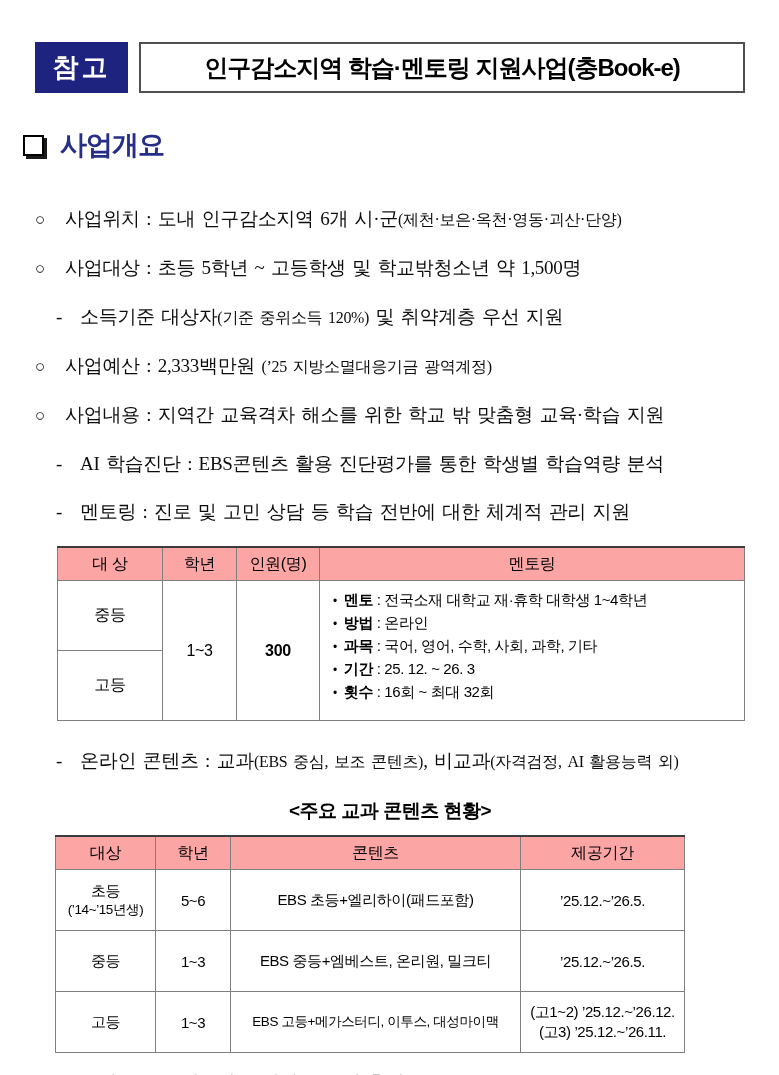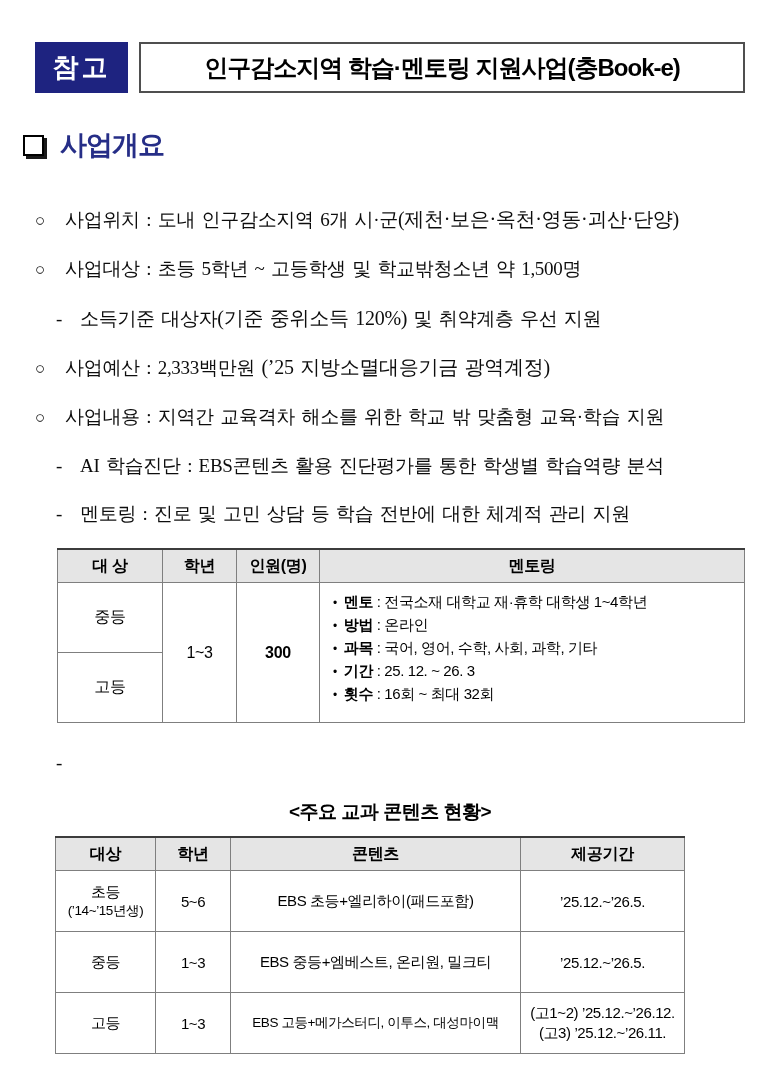--- a/index.html
+++ b/index.html
@@ -29,26 +29,26 @@
   .section-title {
     font-family:"Liberation Sans","DejaVu Sans",sans-serif; font-weight:bold;
     font-size:27px; color:#262e87; letter-spacing:-1px;
   }
   
   .oline { display:flex; align-items:baseline; font-size:19px; line-height:28px;
            margin-bottom:20px; word-spacing:2px; letter-spacing:-0.3px; color:#0d0d0d; }
   .oline .marker { flex:0 0 30px; font-size:17px; }
   .oline.sub { padding-left:21px; }
   .oline.sub .marker { flex:0 0 24px; font-size:19px; }
-  .sm { font-size:20px; }
+  .sm { font-size:16px; }
   
   table.tbl { border-collapse:collapse; font-family:"Liberation Sans","DejaVu Sans",sans-serif; color:#000;
               border-top:2.5px solid #3c3c3c; }
   .tbl th, .tbl td { border:1px solid #7f7f7f; }
-  .tbl th { background:#e5e5e5; font-weight:bold; font-size:16px; letter-spacing:-0.3px; }
+  .tbl th { background:#fca5a5; font-weight:normal; font-size:16px; letter-spacing:-0.3px; }
   .t1 { width:688px; margin:10px 0 0 22px; table-layout:fixed; }
   .t1 th { height:30px; }
   .t1 td.c { text-align:center; font-size:16px; height:57px; letter-spacing:-0.3px; }
   .t1 td.count { font-weight:bold; }
   .mentor-cell { padding:8px 4px 16px 13px; vertical-align:middle; }
   .mentor-line { font-size:15px; line-height:22px; letter-spacing:-0.4px; white-space:nowrap; }
   .mentor-line .blt { margin-right:7px; font-size:12px; }
   .mentor-line .lbl { font-weight:bold; }
   .after-t1 { margin-top:26px; margin-bottom:0; }
   .t2-title { text-align:center; font-family:"Liberation Sans","DejaVu Sans",sans-serif;
@@ -139,20 +139,21 @@
       </td>
     </tr>
     <tr>
       <td class="c">고등</td>
     </tr>
   </tbody>
     </table>
 
   <div class="oline sub after-t1">
     <span class="marker">-</span>
+    <span><span>온라인 콘텐츠 : 교과</span><span class="sm">(EBS 중심, 보조 콘텐츠)</span><span>, 비교과</span><span class="sm">(자격검정, AI 활용능력 외)</span></span>
   </div>
 
   <div class="t2-title">&lt;주요 교과 콘텐츠 현황&gt;</div>
 
   <table class="tbl t2">
     <colgroup>
         <col style="width:100px">
         <col style="width:75px">
         <col style="width:290px">
         <col>

